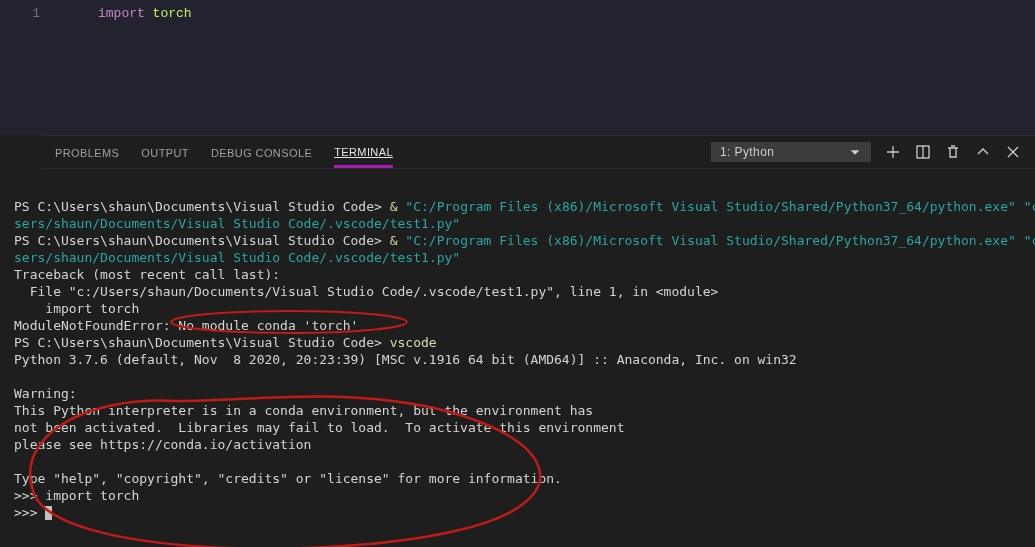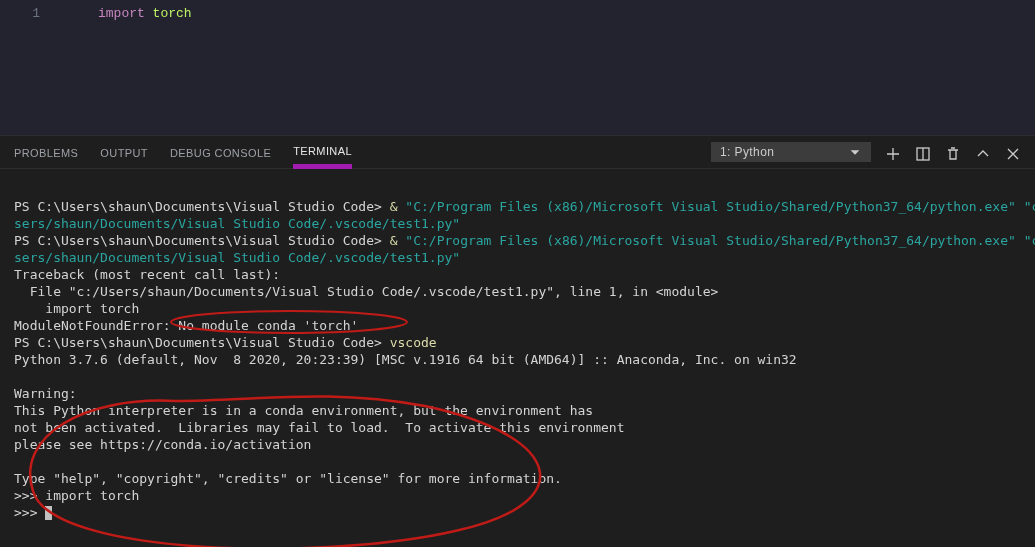--- a/index.html
+++ b/index.html
@@ -40,25 +40,26 @@
   .panel-header {
     display: flex;
     align-items: center;
     padding: 0 14px;
     height: 34px;
     border-top: 1px solid #2d2d2d;
     border-bottom: 1px solid #2d2d2d;
     font-family: "Segoe UI", Arial, sans-serif;
     font-size: 11px;
     letter-spacing: .4px;
+    margin-left: 41px;
   }
   .tabs { display: flex; gap: 22px; flex: 1; align-items: center; }
   .tab { color: #9da0a6; cursor: pointer; padding: 9px 0 7px; }
-  .tab.active { color: #e7e7e7; border-bottom: 5px solid #a21caf; }
-  .actions { display: flex; align-items: flex-end; gap: 14px; }
+  .tab.active { color: #e7e7e7; border-bottom: 3px solid #a21caf; text-decoration: underline; }
+  .actions { display: flex; align-items: center; gap: 14px; }
   .term-select {
     display: flex; align-items: center; justify-content: space-between;
     background: #3c3c3c;
     border: 1px solid #3c3c3c;
     padding: 2px 8px;
     width: 160px;
     font-size: 12px;
     color: #cccccc;
     cursor: pointer;
   }

